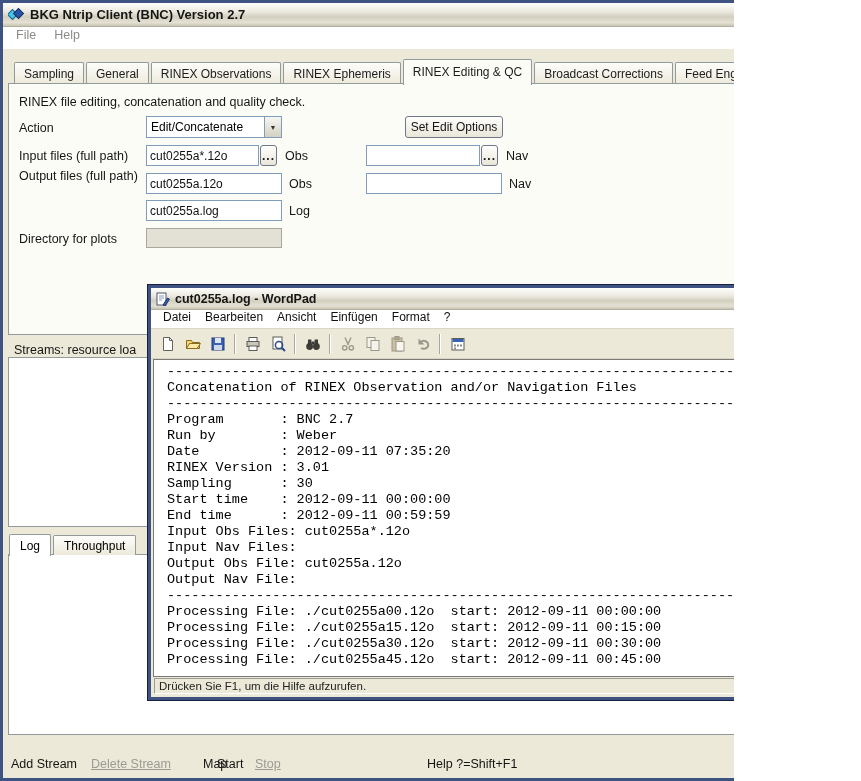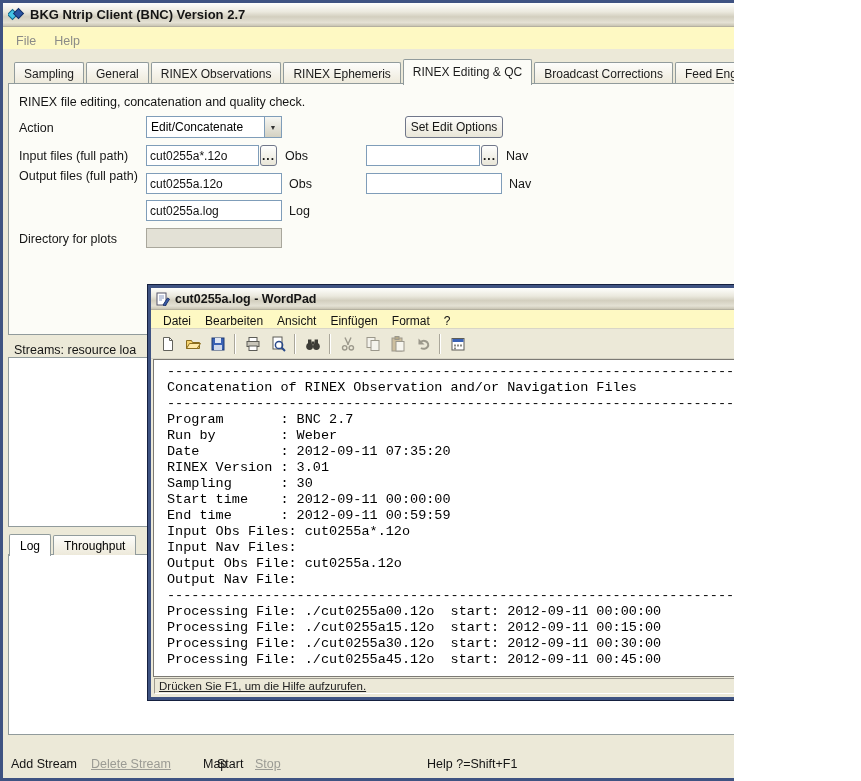--- a/index.html
+++ b/index.html
@@ -16,21 +16,21 @@
   .cap-btn{width:21px;height:17px;border:1px solid #96948a;border-radius:3px;
     background:linear-gradient(#fdfdfb,#d8d5c5);display:flex;align-items:center;justify-content:center;cursor:default;}
   .cap-btn.close{background:linear-gradient(#ef9a7c,#cc4b2e 55%,#ad3418);border-color:#7e2810;}
   .min-glyph{width:8px;height:3px;background:#44443c;margin-top:8px;}
   .max-glyph{width:9px;height:8px;border:2px solid #44443c;border-top-width:3px;}
   .x-glyph{color:#fff;font-weight:bold;font-size:13px;line-height:13px;}
 
   
   .bnc{left:0;top:0;width:861px;height:781px;}
   .bnc .titlebar{height:24px;font-size:13px;}
-  .menubar{position:absolute;left:0;right:0;display:flex;align-items:flex-end;background:#fef9c3;}
+  .menubar{position:absolute;left:0;right:0;display:flex;align-items:flex-start;background:#ffffff;}
   .bnc .menubar{top:24px;height:22px;padding-left:9px;gap:10px;}
   .bnc .menubar .mi{font-size:12.5px;color:#8b8b88;padding:1px 4px;}
 
   .tabbar{position:absolute;top:53px;left:3px;right:3px;height:28px;display:flex;align-items:flex-end;padding-left:8px;}
   .tab{height:22px;display:flex;align-items:center;padding:0 9px;margin-right:2px;font-size:12px;color:#1c1c1c;
     border:1px solid #919b9c;border-bottom:none;border-radius:2px 2px 0 0;
     background:linear-gradient(#fdfdfb,#ede9da);white-space:nowrap;}
   .tab.active{height:26px;background:#fcfcf7;position:relative;z-index:5;margin-bottom:-1px;padding-bottom:1px;}
   .tab.clipped{width:35px;overflow:hidden;padding-right:0;margin-right:1px;}
   .tab-scroll{display:flex;gap:1px;margin-left:1px;margin-bottom:3px;}
@@ -82,21 +82,21 @@
     background:linear-gradient(#fdfdfb,#d8d5c8);display:flex;align-items:center;justify-content:center;
     font-size:7px;color:#3c3c38;}
   .sbtn.up{top:0;}
   .sbtn.down{bottom:0;}
   .sthumb{position:absolute;left:0;top:17px;width:16px;height:100px;border:1px solid #9d9a90;border-radius:2px;
     background:linear-gradient(90deg,#fdfdfb,#dedbce);}
   .statusbar{position:absolute;left:2px;right:2px;bottom:2px;height:18px;display:flex;align-items:stretch;gap:2px;
     padding:1px 1px;background:#ece9d8;}
   .scell{border:1px solid;border-color:#9d9a90 #fff #fff #9d9a90;font-size:11.5px;color:#222;
     display:flex;align-items:center;padding:0 4px;white-space:nowrap;overflow:hidden;}
-  .scell.main{flex:1;text-decoration:underline;}
+  .scell.main{flex:1;}
   .scell.small{width:30px;}
   .grip{width:13px;height:13px;align-self:flex-end;
     background:
       radial-gradient(circle at 10.5px 10.5px,#99968a 1.4px,transparent 1.5px),
       radial-gradient(circle at 6px 10.5px,#99968a 1.4px,transparent 1.5px),
       radial-gradient(circle at 10.5px 6px,#99968a 1.4px,transparent 1.5px),
       radial-gradient(circle at 1.5px 10.5px,#99968a 1.4px,transparent 1.5px),
       radial-gradient(circle at 10.5px 1.5px,#99968a 1.4px,transparent 1.5px),
       radial-gradient(circle at 6px 6px,#99968a 1.4px,transparent 1.5px);}
 </style>

